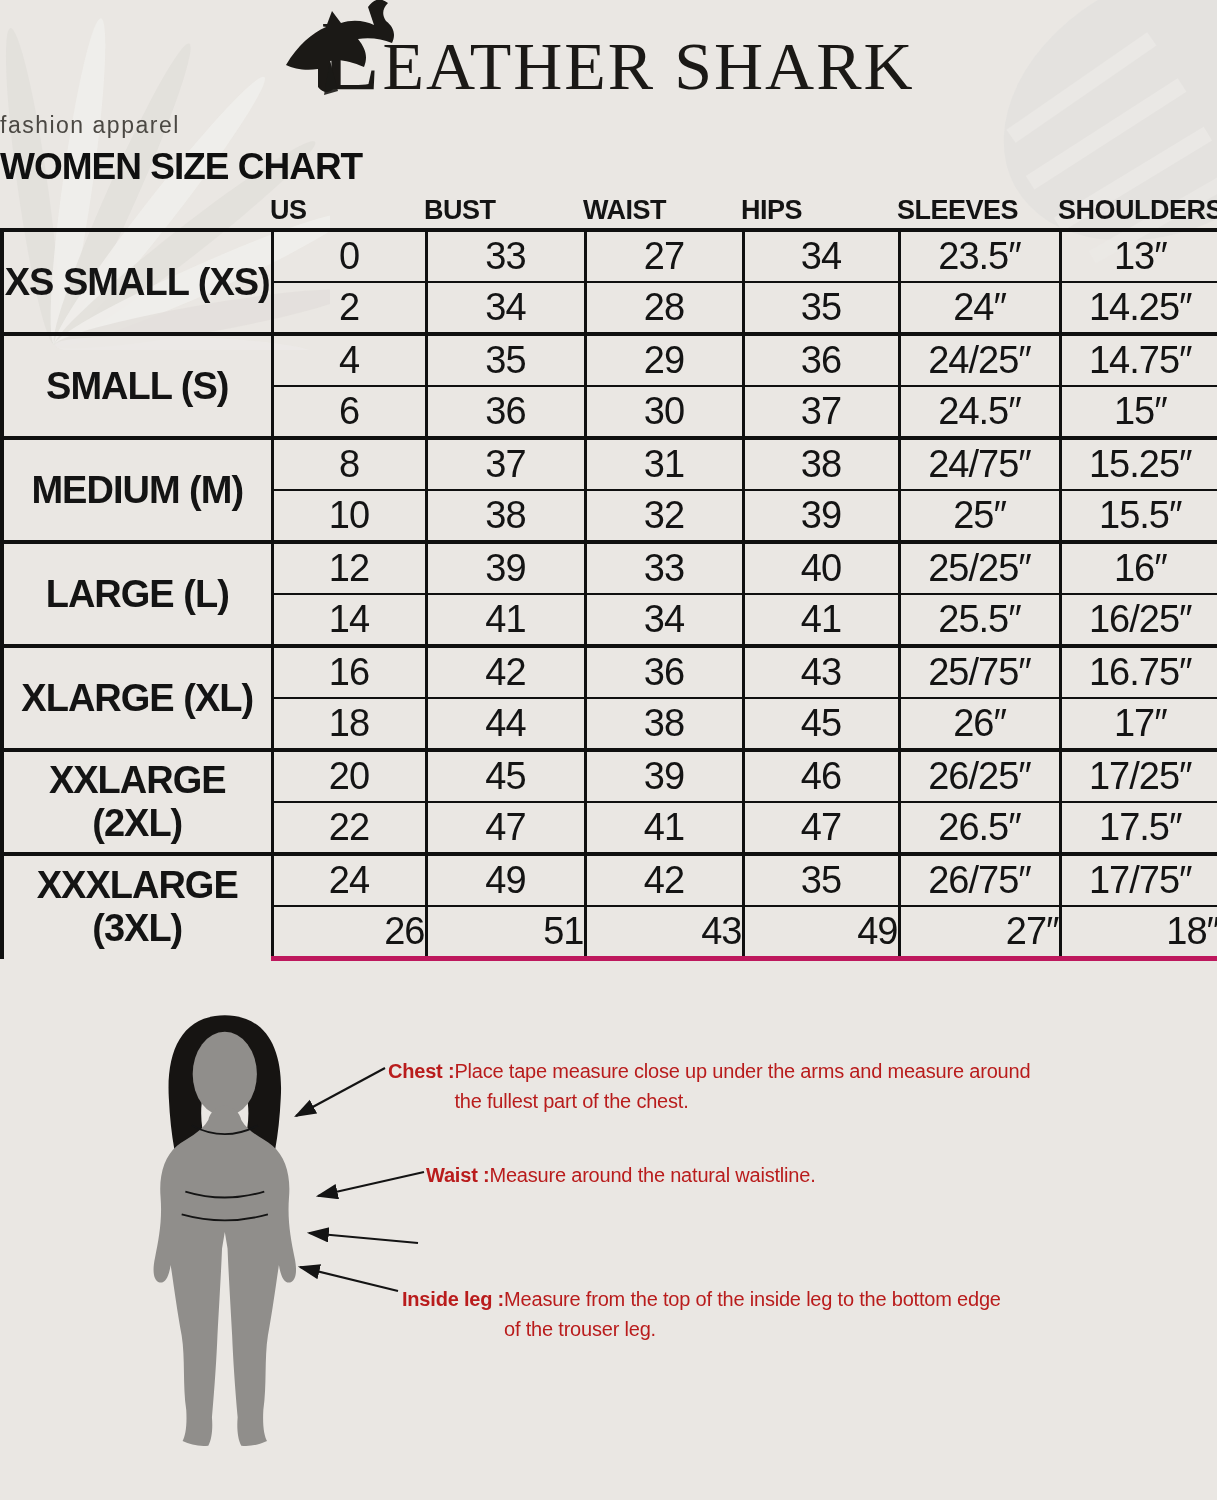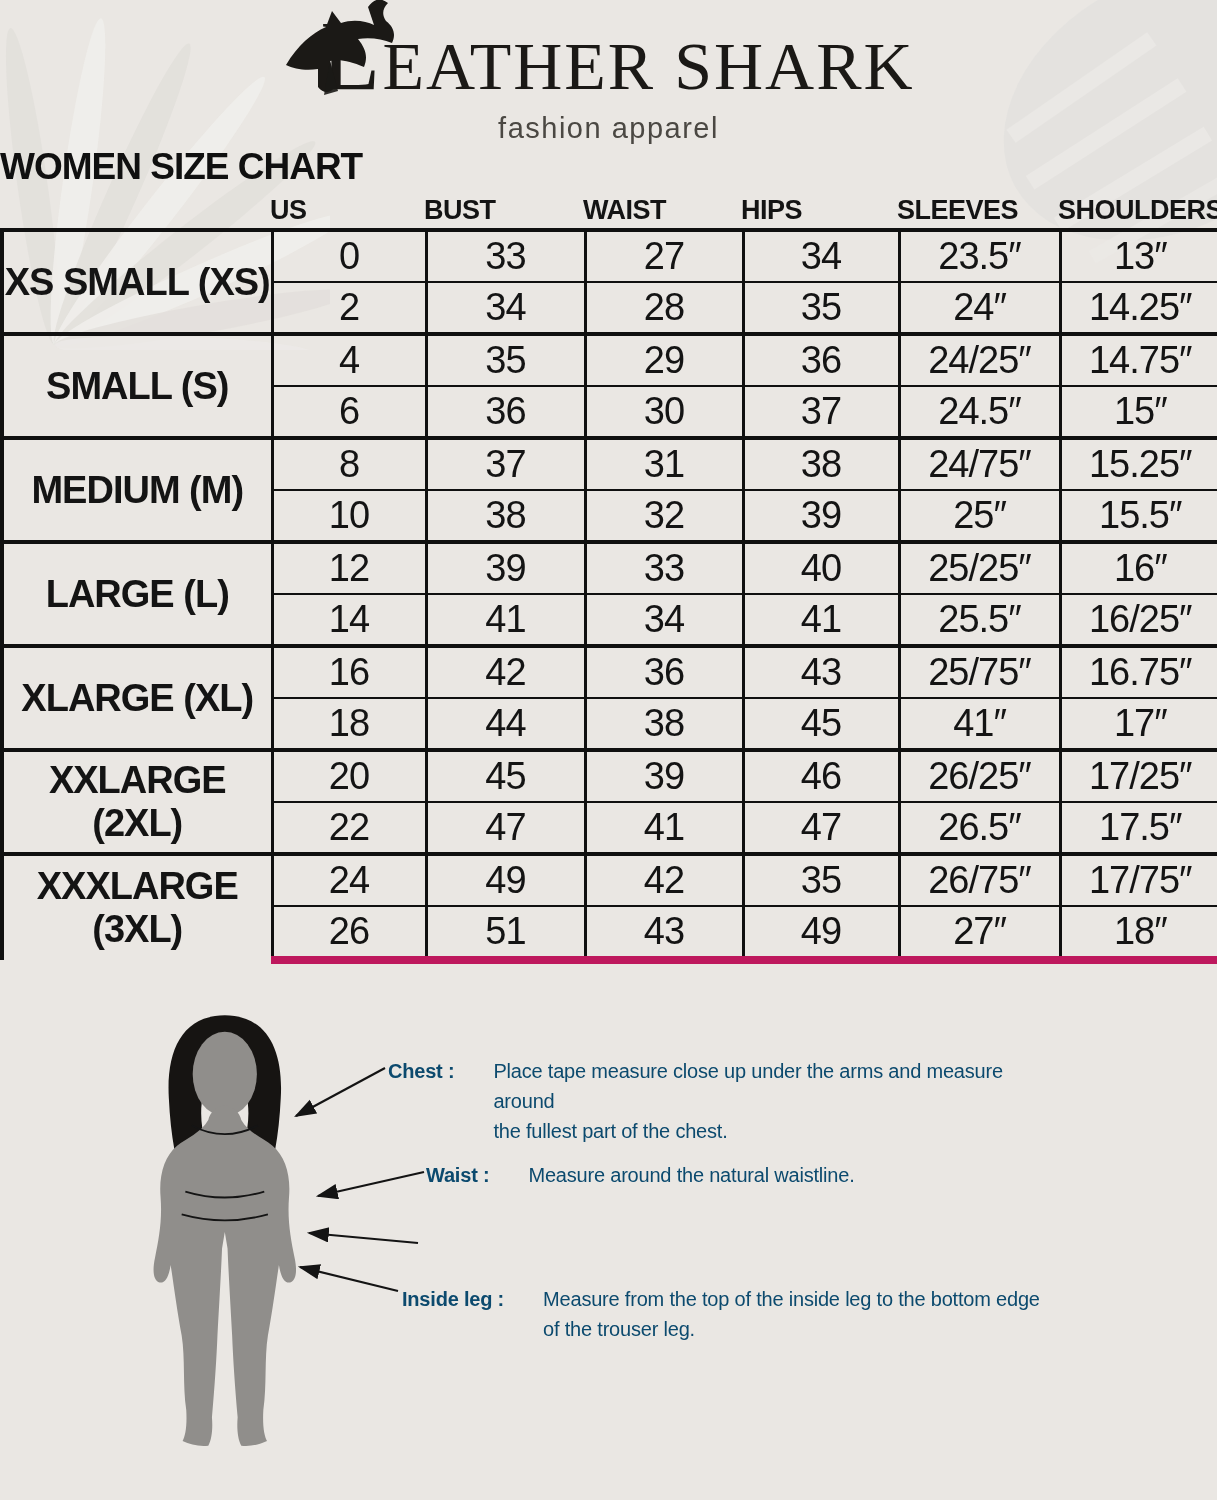--- a/index.html
+++ b/index.html
@@ -22,22 +22,22 @@
   }
   .logo-inner{position:relative;display:inline-block;padding-left:18px;}
   .logo-text{
     font-family:"Liberation Serif","DejaVu Serif",serif;
     font-size:68px;line-height:100px;letter-spacing:2px;color:#1b1916;
     white-space:nowrap;
   }
   .logo-text::first-letter{font-size:1.45em;}
   .shark-mark{position:absolute;left:-24px;top:-12px;}
   .tagline{
-    position:absolute;top:112px;left:0;width:100%;text-align:center;
-    font-size:29px;letter-spacing:1.5px;color:#4b4843;
+    position:absolute;top:112px;left:0;width:100%;text-align:left;
+    font-size:23px;letter-spacing:1.5px;color:#4b4843;
   }
   .chart-title{
     position:absolute;top:146px;left:0;width:100%;text-align:left;
     font-size:37px;font-weight:bold;letter-spacing:-1px;color:#101010;
   }
   
   .col-headers{
     position:absolute;top:192px;left:0;width:1217px;height:36px;
     display:grid;
     grid-template-columns:270px 154px 159px 158px 156px 161px 159px;
@@ -56,27 +56,27 @@
     height:49px;padding:0;text-align:center;vertical-align:middle;
     font-size:38px;letter-spacing:-1px;color:#141414;
   }
   td.label-cell{
     border-left:4px solid #101010;
     font-size:32px;font-weight:bold;letter-spacing:-1px;margin-left:18px;
   }
   td.val-cell{border-left:3px solid #101010;}
   tr.row-first td{border-top:4px solid #101010;}
   tr.row-second td.val-cell{border-top:2px solid #101010;}
-  tbody tr:last-child td{border-bottom:8px solid #be185d;}
+  tbody tr:last-child td{border-bottom:5px solid #be185d;text-align:right;}
   .figure-svg{position:absolute;left:87px;top:1008px;}
   .arrows-svg{position:absolute;left:270px;top:1050px;}
   
   .g-item{
     position:absolute;display:flex;align-items:flex-start;
-    font-size:20px;line-height:30px;color:#0c4a6e;letter-spacing:-0.2px;gap:39px;
+    font-size:20px;line-height:30px;color:#b91c1c;letter-spacing:-0.2px;
   }
   .g-label{font-weight:bold;white-space:nowrap;}
   .g-text{white-space:pre-line;}
   .g-chest{left:388px;top:1056px;width:660px;}
   .g-waist{left:426px;top:1160px;width:620px;}
   .g-hips{left:426px;top:1238px;width:620px;}
   .g-insideleg{left:402px;top:1284px;width:660px;}
 </style>
 </head>
 <body>
@@ -225,21 +225,21 @@
             <td class="val-cell">36</td>
             <td class="val-cell">43</td>
             <td class="val-cell">25/75″</td>
             <td class="val-cell">16.75″</td>
           </tr>
           <tr class="row-second">
             <td class="val-cell">18</td>
             <td class="val-cell">44</td>
             <td class="val-cell">38</td>
             <td class="val-cell">45</td>
-            <td class="val-cell">41″</td>
+            <td class="val-cell">26″</td>
             <td class="val-cell">17″</td>
           </tr>
           <tr class="row-first">
             <td rowspan="2" class="label-cell">XXLARGE (2XL)</td>
             <td class="val-cell">20</td>
             <td class="val-cell">45</td>
             <td class="val-cell">39</td>
             <td class="val-cell">46</td>
             <td class="val-cell">26/25″</td>
             <td class="val-cell">17/25″</td>

